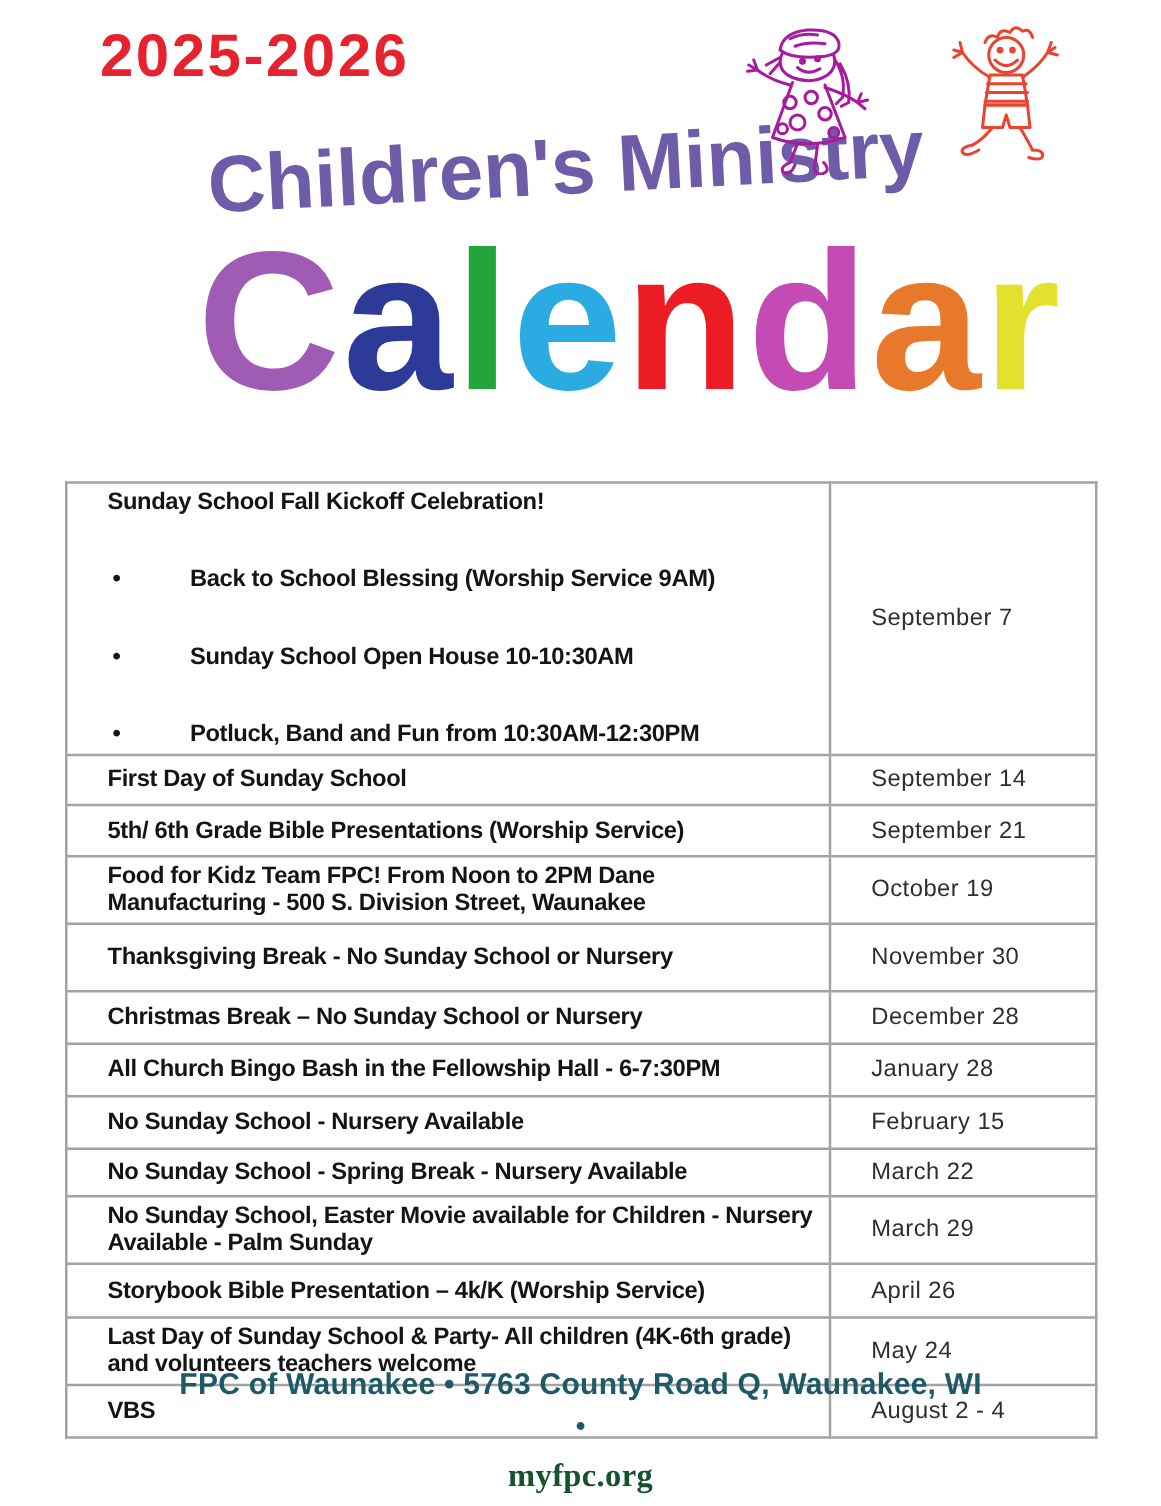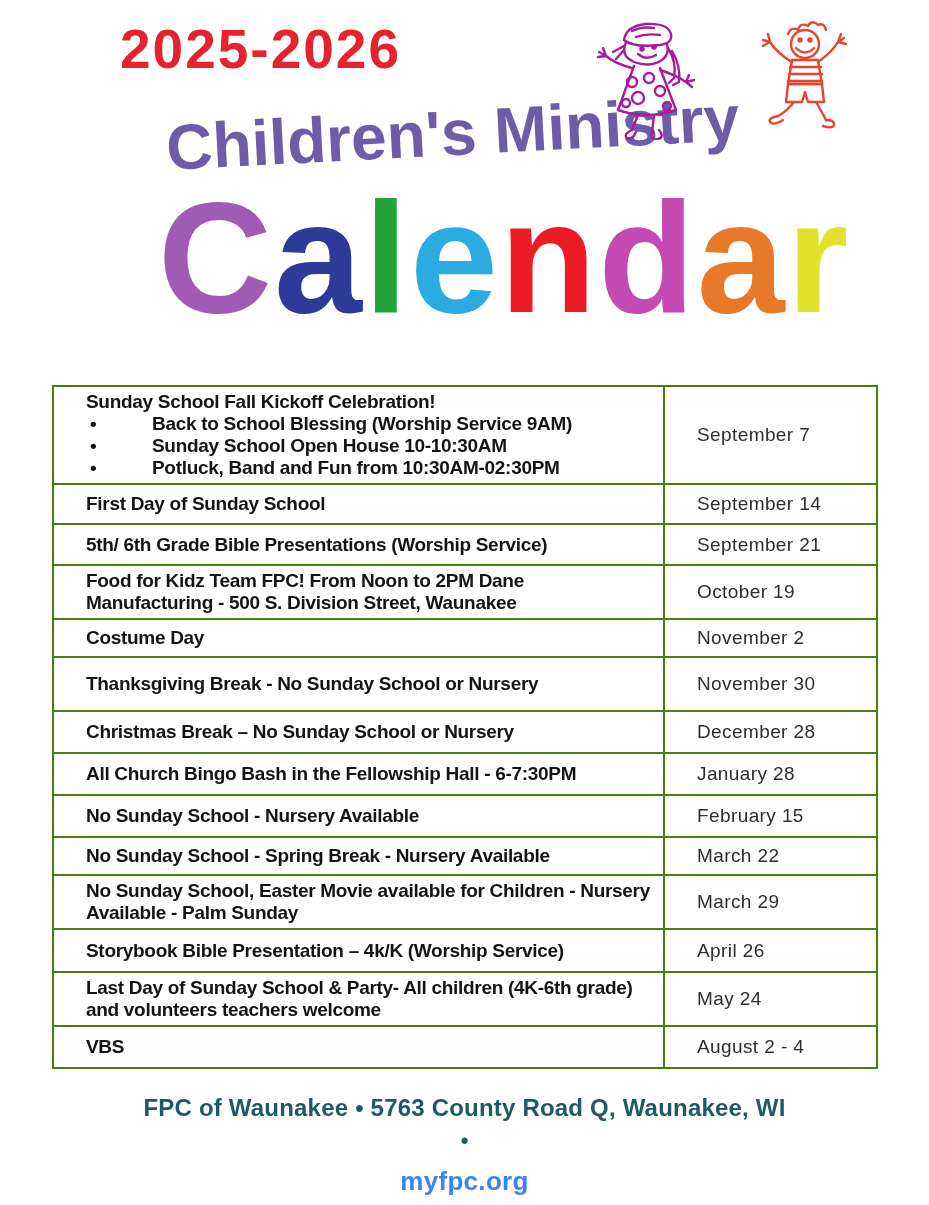--- a/index.html
+++ b/index.html
@@ -3,23 +3,22 @@
 <meta charset="utf-8">
 <style>
   * { margin:0; padding:0; box-sizing:border-box; }
   html,body { background:#ffffff; }
   body { width:929px; height:1205px; font-family:"Liberation Sans", sans-serif; position:relative; overflow:hidden; }
   .page { position:absolute; left:0; top:0; width:929px; height:1205px; background:#fff; }
 
   
   .year {
     position:absolute; left:80px; top:22px;
-    font-size:55px; font-weight:bold; line-height:1;
+    font-size:48px; font-weight:bold; line-height:1;
     letter-spacing:2px;
-    margin-left:40px;
   }
   .subtitle {
     position:absolute; left:168px; top:116px;
     font-size:64px; font-weight:bold; line-height:1;
     transform:rotate(-3deg); transform-origin:left bottom;
     white-space:nowrap;
   }
   .calendar-word {
     position:absolute; left:158px; top:178px;
     font-size:158px; font-weight:bold; line-height:1;
@@ -29,35 +28,35 @@
   .doodle-girl { left:576px; top:18px; width:170px; height:122px; }
   .doodle-boy  { left:748px; top:20px; width:110px; height:116px; }
 
   
   table.events {
     position:absolute; left:52px; top:385px;
     width:824px; border-collapse:collapse;
     table-layout:fixed;
   }
   table.events td {
-    border:2px solid #4d7c0f;
+    border:2px solid #a3a3a3;
     vertical-align:middle;
     padding-left:32px;
   }
   td.ev {
     width:611px; padding:4px 8px 4px 7px;
     font-weight:bold; font-size:19px; line-height:22px;
     letter-spacing:-0.3px; color:#141414;
   }
   td.dt {
     width:213px; padding:4px 6px 4px 11px;
     font-size:19px; line-height:22px; letter-spacing:0.4px;
     color:#2e2e2e;
   }
-  .bullet-line { position:relative; padding-left:66px; }
+  .bullet-line { position:relative; padding-left:66px;margin-top:40px; }
   .bullet-line::before { content:"\2022"; position:absolute; left:4px; top:0; }
   
   tr.r0  td { height:92px; }
   tr.r1  td { height:40px; }
   tr.r2  td { height:41px; }
   tr.r3  td { height:52px; }
   tr.r4  td { height:38px; }
   tr.r5  td { height:54px; }
   tr.r6  td { height:48px; }
   tr.r7  td { height:42px; }
@@ -132,40 +131,36 @@
     <span style="color: rgb(160, 92, 180);">C</span><span style="color: rgb(46, 58, 151);">a</span><span style="color: rgb(34, 165, 58);">l</span><span style="color: rgb(42, 171, 226);">e</span><span style="color: rgb(237, 28, 36);">n</span><span style="color: rgb(196, 74, 180);">d</span><span style="color: rgb(232, 121, 42);">a</span><span style="color: rgb(226, 226, 46);">r</span>
   </div>
 
   <table class="events">
     <tbody>
       <tr class="r0">
         <td class="ev">
           <div>Sunday School Fall Kickoff Celebration!</div>
           <div class="bullet-line">Back to School Blessing (Worship Service 9AM)</div>
           <div class="bullet-line">Sunday School Open House 10-10:30AM</div>
-          <div class="bullet-line">Potluck, Band and Fun from 10:30AM-02:30PM</div>
+          <div class="bullet-line">Potluck, Band and Fun from 10:30AM-12:30PM</div>
         </td>
         <td class="dt">September 7</td>
       </tr>
       <tr class="r1">
         <td class="ev">First Day of Sunday School</td>
         <td class="dt">September 14</td>
       </tr>
       <tr class="r2">
         <td class="ev">5th/ 6th Grade Bible Presentations (Worship Service)</td>
         <td class="dt">September 21</td>
       </tr>
       <tr class="r3">
         <td class="ev">Food for Kidz Team FPC! From Noon to 2PM Dane Manufacturing - 500 S. Division Street, Waunakee</td>
         <td class="dt">October 19</td>
       </tr>
-      <tr class="r4">
-        <td class="ev">Costume Day</td>
-        <td class="dt">November 2</td>
-      </tr>
       <tr class="r5">
         <td class="ev">Thanksgiving Break - No Sunday School or Nursery</td>
         <td class="dt">November 30</td>
       </tr>
       <tr class="r7">
         <td class="ev">Christmas Break – No Sunday School or Nursery</td>
         <td class="dt">December 28</td>
       </tr>
       <tr class="r8">
         <td class="ev">All Church Bingo Bash in the Fellowship Hall - 6-7:30PM</td>
@@ -194,16 +189,16 @@
       <tr class="r14">
         <td class="ev">VBS</td>
         <td class="dt">August 2 - 4</td>
       </tr>
     </tbody>
   </table>
 
   <div class="footer">
     <div class="footer-line1" style="color: rgb(29, 90, 102);">FPC of Waunakee • 5763 County Road Q, Waunakee, WI</div>
     <div class="footer-dot" style="color: rgb(29, 90, 102);">•</div>
-    <div class="footer-site" style="color: #3b82f6;">myfpc.org</div>
+    <div class="footer-site" style="color: #14532d; font-family: Liberation Serif, serif;">myfpc.org</div>
   </div>
 
 </div>
 
 </body></html>

